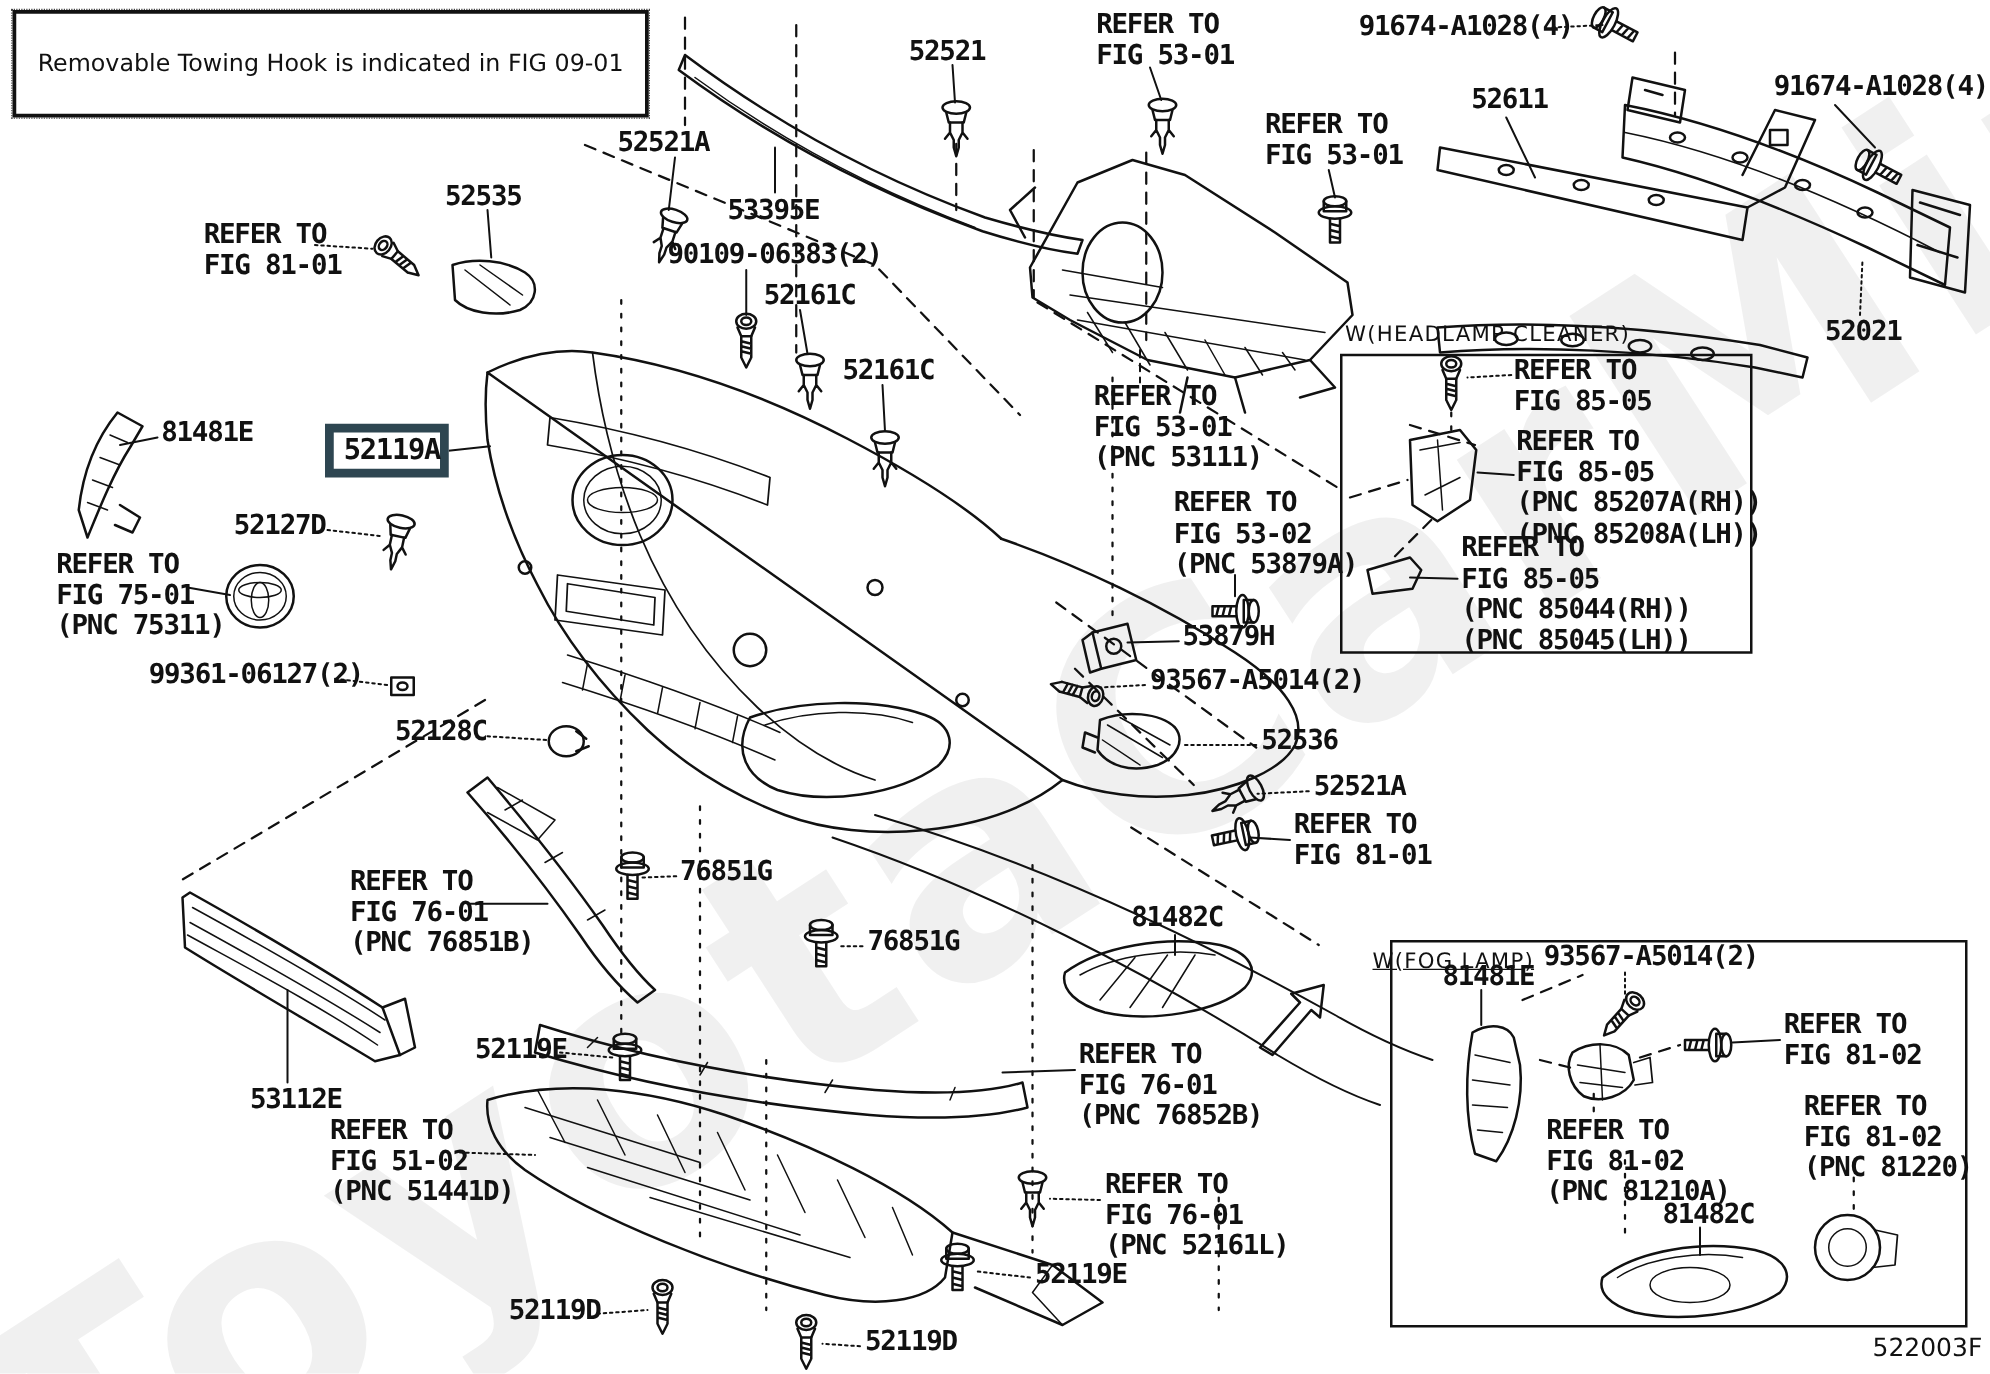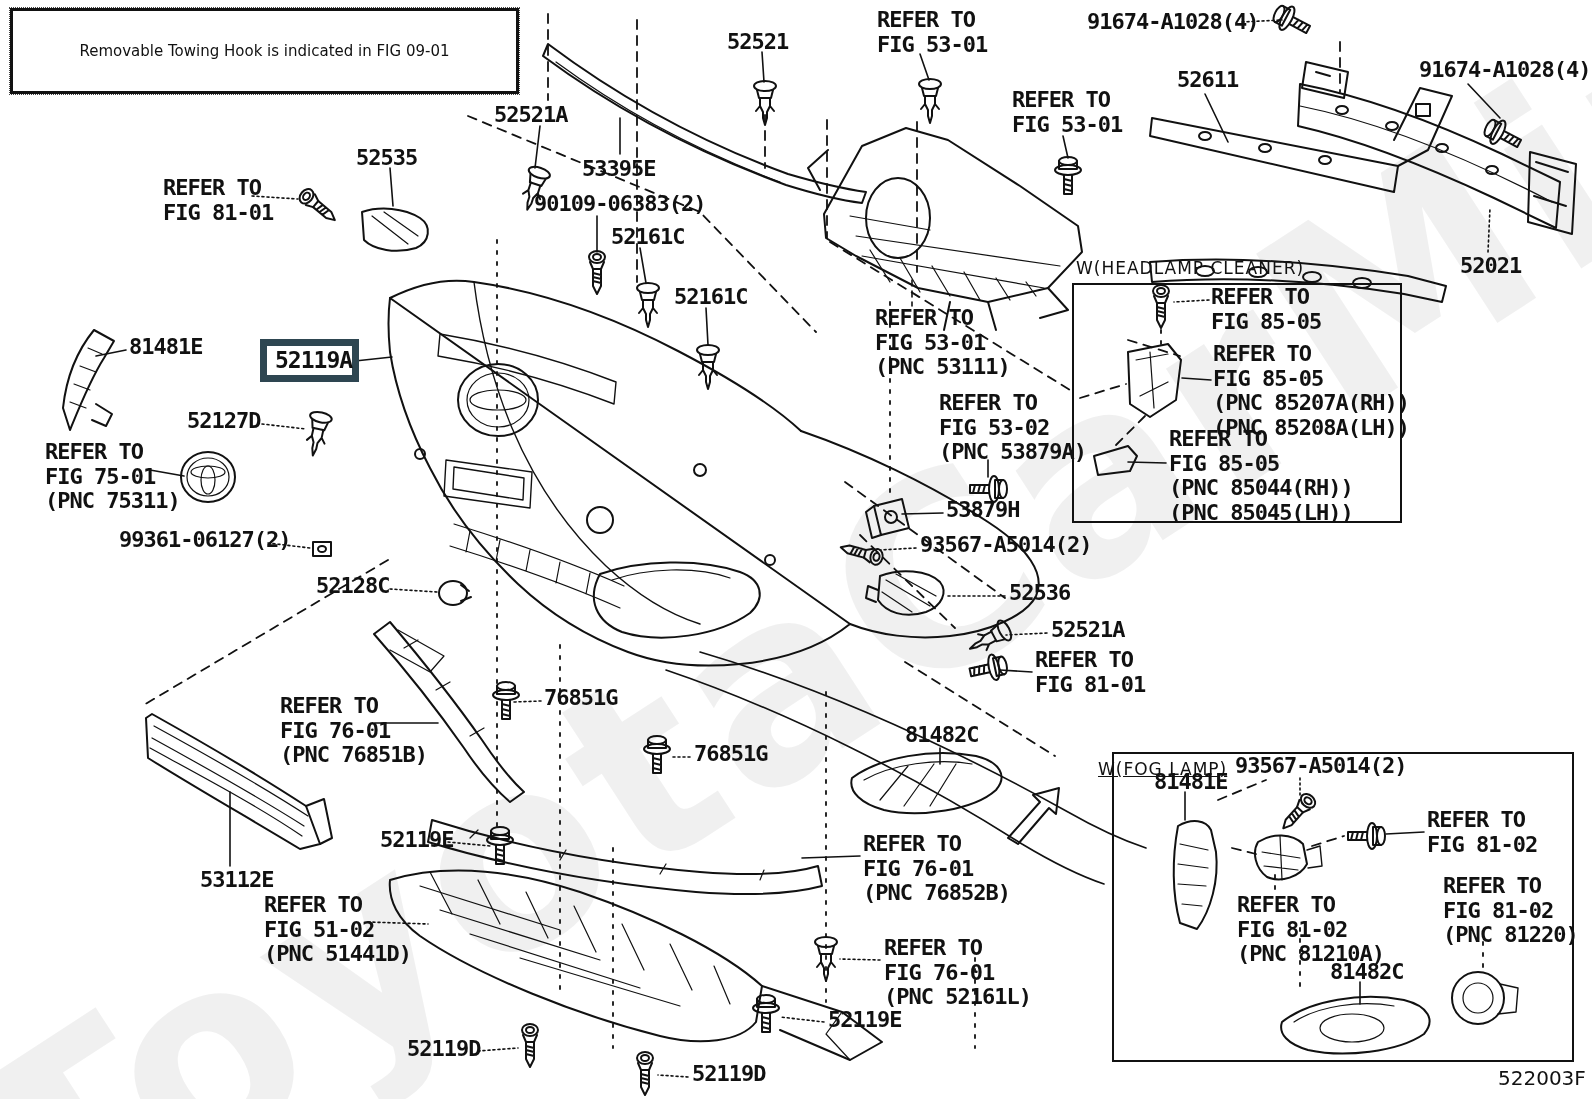--- a/index.html
+++ b/index.html
@@ -11,21 +11,21 @@
   svg.art{position:absolute;left:0;top:0;z-index:1;}
   .lbl{position:absolute;z-index:3;font-family:"DejaVu Sans Mono",monospace;font-weight:bold;
        font-size:22px;line-height:1.12;letter-spacing:-1px;white-space:pre-line;color:#111;}
   .group-title{position:absolute;z-index:3;font-family:"DejaVu Sans",sans-serif;font-weight:normal;
        font-size:17px;letter-spacing:1px;color:#111;white-space:nowrap;}
   .group-box{position:absolute;z-index:2;border:2px solid #111;background:transparent;}
   #note-box{position:absolute;left:10px;top:8px;width:503px;height:80px;z-index:3;
        border:3px solid #111;outline:1px dotted #444;background:#fff;text-align:center;
        display:flex;flex-direction:column;justify-content:center;gap:1px;}
   #note-box .jp{font-family:"DejaVu Sans",sans-serif;font-size:15px;}
-  #note-box .en{font-family:"DejaVu Sans",sans-serif;font-size:15px;}
+  #note-box .en{font-family:"DejaVu Sans",sans-serif;font-size:19px;}
   #note-box .rf{font-family:"DejaVu Sans Mono",monospace;font-weight:bold;font-size:18px;letter-spacing:-1px;}
   #hl-52119a{position:absolute;left:260px;top:339px;z-index:3;border:7px solid #2e4651;
        background:#fff;padding:1px 0 2px 8px;font-family:"DejaVu Sans Mono",monospace;
        font-weight:bold;font-size:23px;letter-spacing:-1px;color:#111;}
   #diagram-code{position:absolute;left:1498px;top:1066px;z-index:3;font-family:"DejaVu Sans",sans-serif;
        font-size:20px;color:#111;}
 </style>
 </head>
 <body>
 

